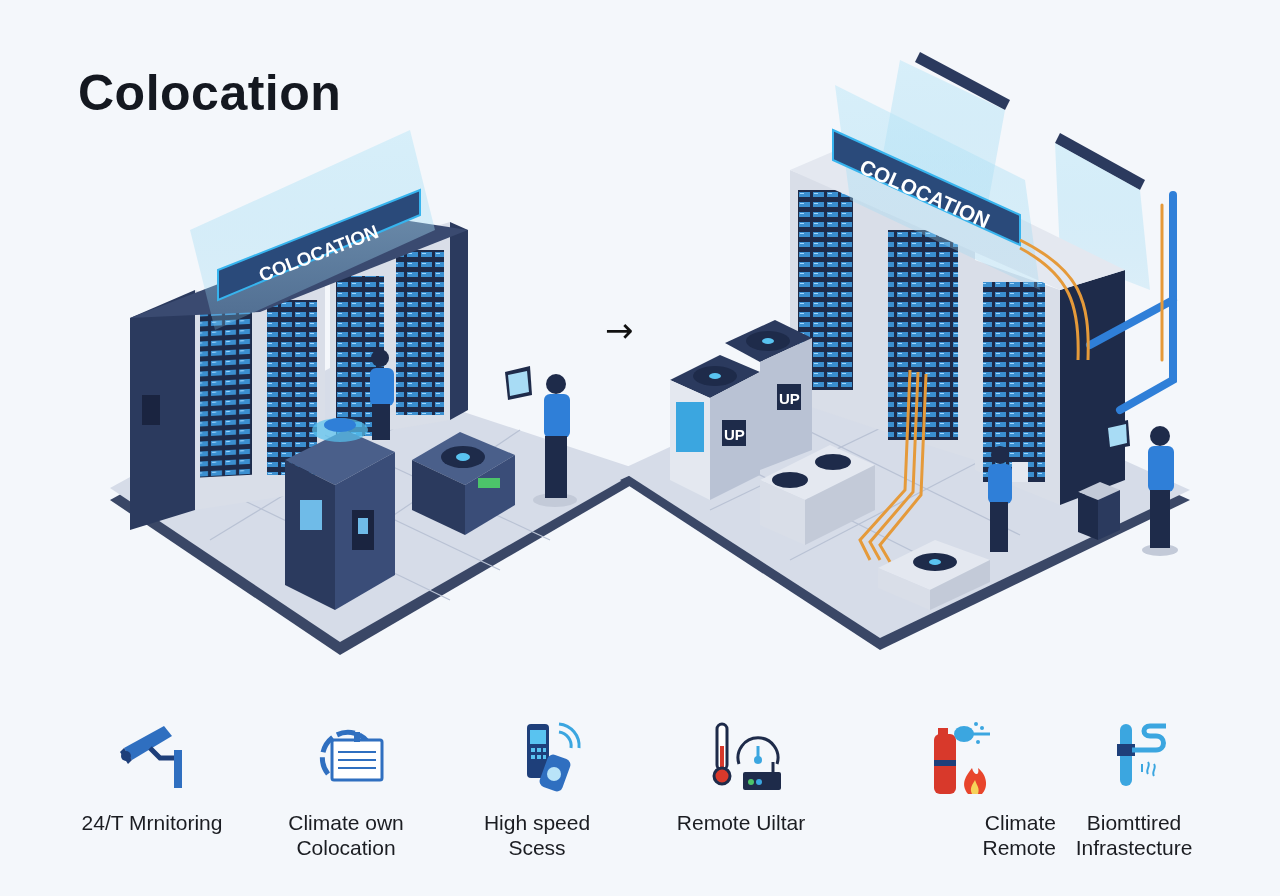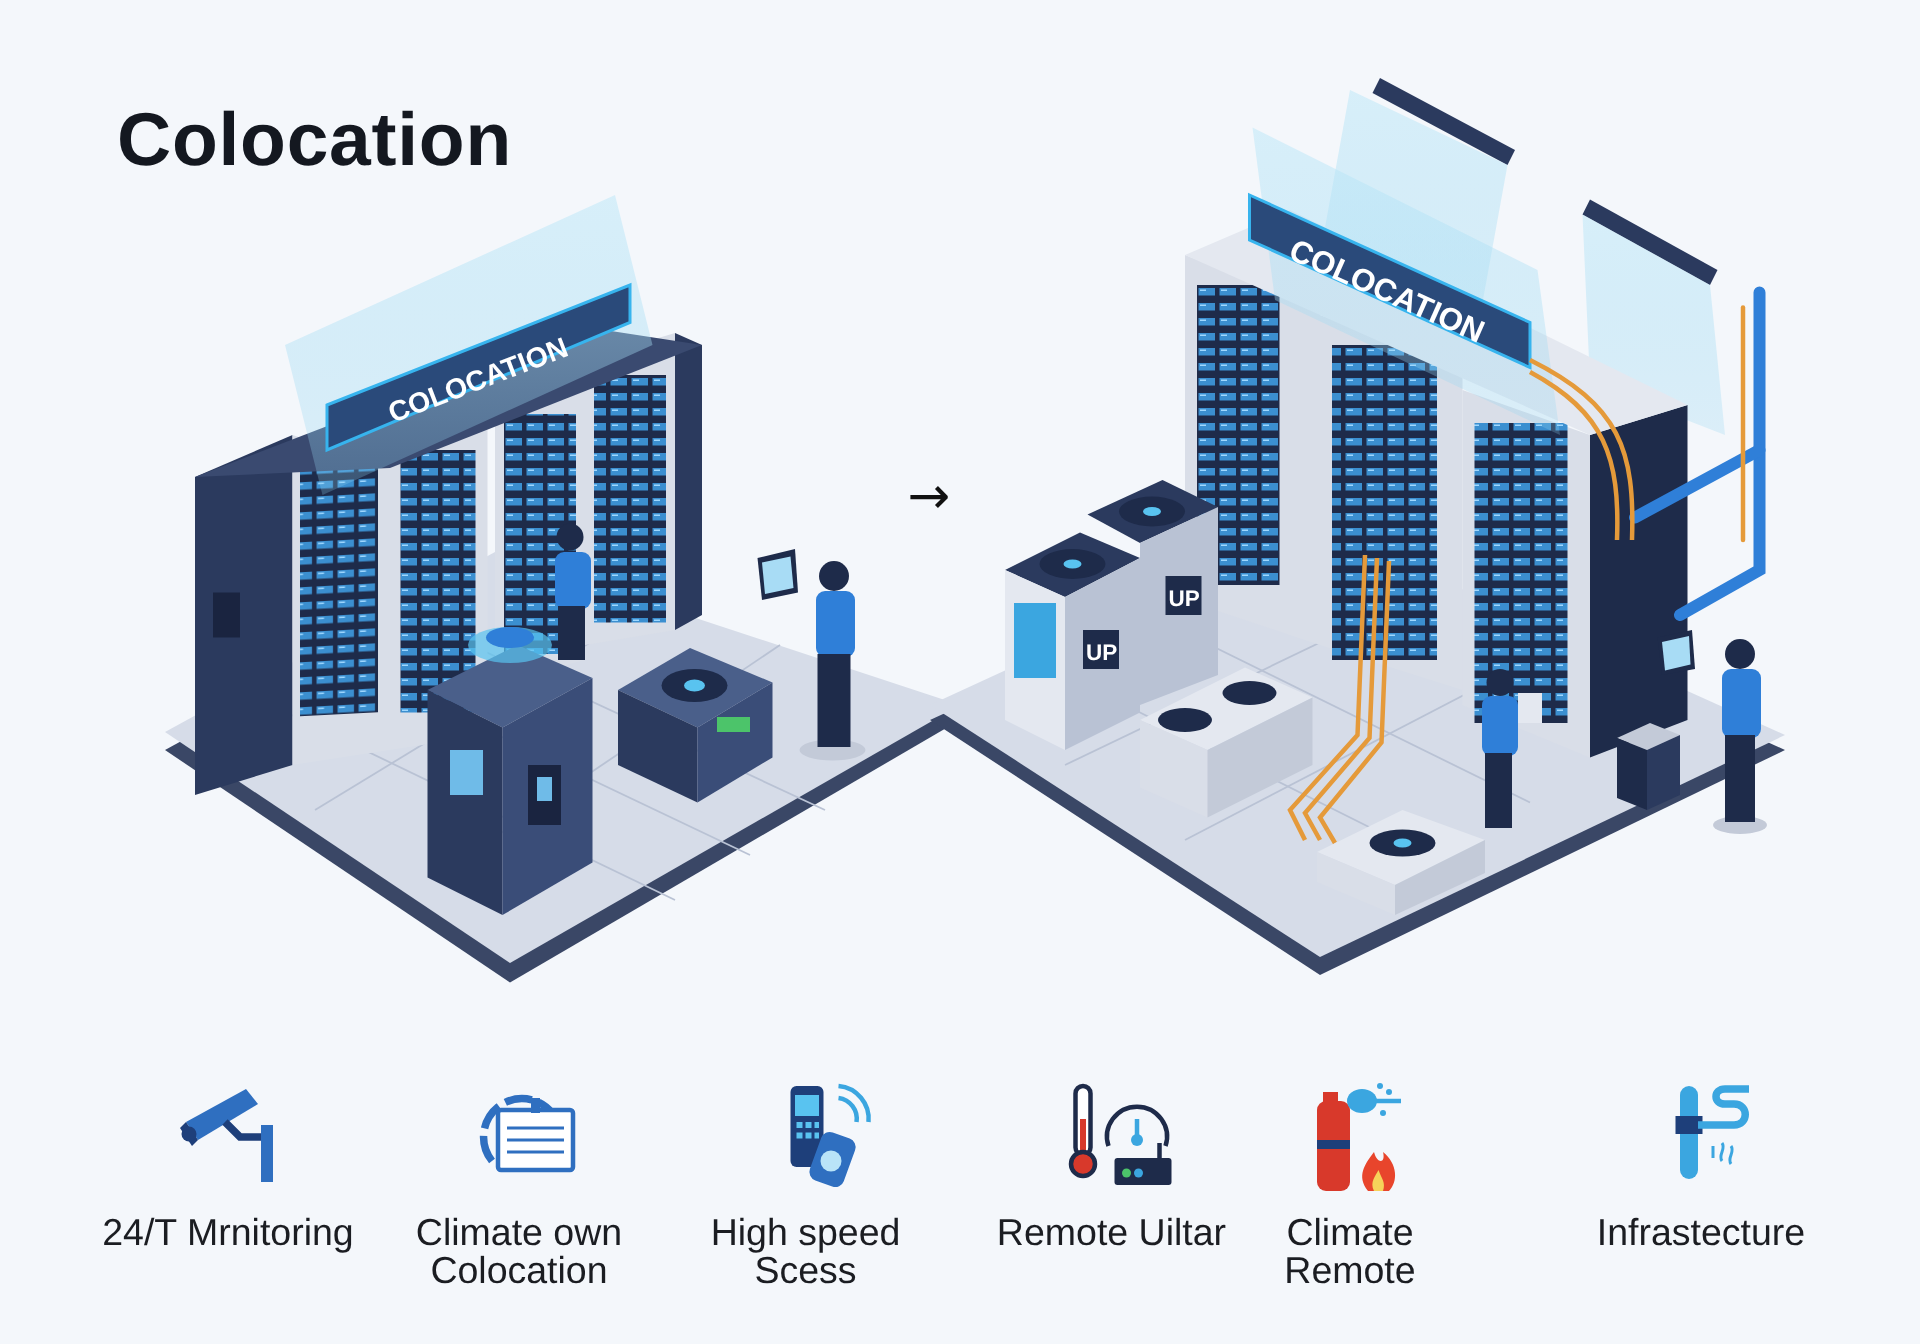--- a/index.html
+++ b/index.html
@@ -16,21 +16,21 @@
   }
   .scene { position:absolute; left:0; top:0; width:1280px; height:700px; }
   .features {
     position:absolute; left:0; top:700px; width:1280px; height:196px;
   }
   .feature {
     position:absolute; top:10px; width:200px; text-align:center;
   }
   .feature .ico { width:100px; height:90px; margin:0 auto; display:block; }
   .feature .lbl {
-    font-size:25px; color:#1b1d22; line-height:25px; margin-top:10px;
+    font-size:21px; color:#1b1d22; line-height:25px; margin-top:10px;
   }
   .sign-text { font-family:"Liberation Sans", sans-serif; font-weight:bold; }
 </style>
 </head>
 <body>
 
 <div class="title">Colocation</div>
 
 <svg class="scene" viewBox="0 0 1280 700" xmlns="http://www.w3.org/2000/svg">
   <defs>
@@ -292,21 +292,21 @@
       <line x1="82" y1="62" x2="82" y2="52" stroke="#1e2b4a" stroke-width="3"></line>
       <circle cx="60" cy="72" r="3" fill="#4cc46a"></circle>
       <circle cx="68" cy="72" r="3" fill="#3ba6e0"></circle>
     </svg>
     <div class="lbl">
       <div>Remote Uiltar</div>
       <div></div>
     </div>
   </div>
 
-  <div class="feature" style="left:800px;">
+  <div class="feature" style="left:856px;text-align:right;">
     <svg class="ico" viewBox="0 0 100 90">
       <rect x="28" y="24" width="22" height="60" rx="6" fill="#d8392b"></rect>
       <rect x="28" y="50" width="22" height="6" fill="#1e3f7a"></rect>
       <rect x="32" y="18" width="10" height="8" fill="#d8392b"></rect>
       <ellipse cx="58" cy="24" rx="10" ry="8" fill="#3ba6e0"></ellipse>
       <line x1="66" y1="24" x2="84" y2="24" stroke="#3ba6e0" stroke-width="3"></line>
       <circle cx="70" cy="14" r="2" fill="#3ba6e0"></circle>
         <circle cx="76" cy="18" r="2" fill="#3ba6e0"></circle>
       <circle cx="72" cy="32" r="2" fill="#3ba6e0"></circle>
       <path d="M62,84 C54,74 60,66 66,58 C68,66 74,66 72,58 C82,66 82,78 76,84 Z" fill="#e8452c"></path>
@@ -319,17 +319,18 @@
   </div>
 
   <div class="feature" style="left:1034px;">
     <svg class="ico" viewBox="0 0 100 90">
       <rect x="36" y="14" width="12" height="62" rx="6" fill="#3ba6e0"></rect>
       <rect x="33" y="34" width="18" height="12" fill="#1e3f7a"></rect>
       <path d="M48,40 L72,40 C82,40 82,26 72,26 L66,26 C58,26 58,16 66,16 L82,16" stroke="#3ba6e0" stroke-width="5" fill="none"></path>
       <path d="M58,54 l0,8 M64,52 c3,4 -3,8 0,12 M70,54 c3,4 -3,8 0,12" stroke="#3ba6e0" stroke-width="2" fill="none"></path>
     </svg>
     <div class="lbl">
+      <div>Biomttired</div>
       <div>Infrastecture</div>
     </div>
   </div>
 
 </div>
 
 </body></html>

